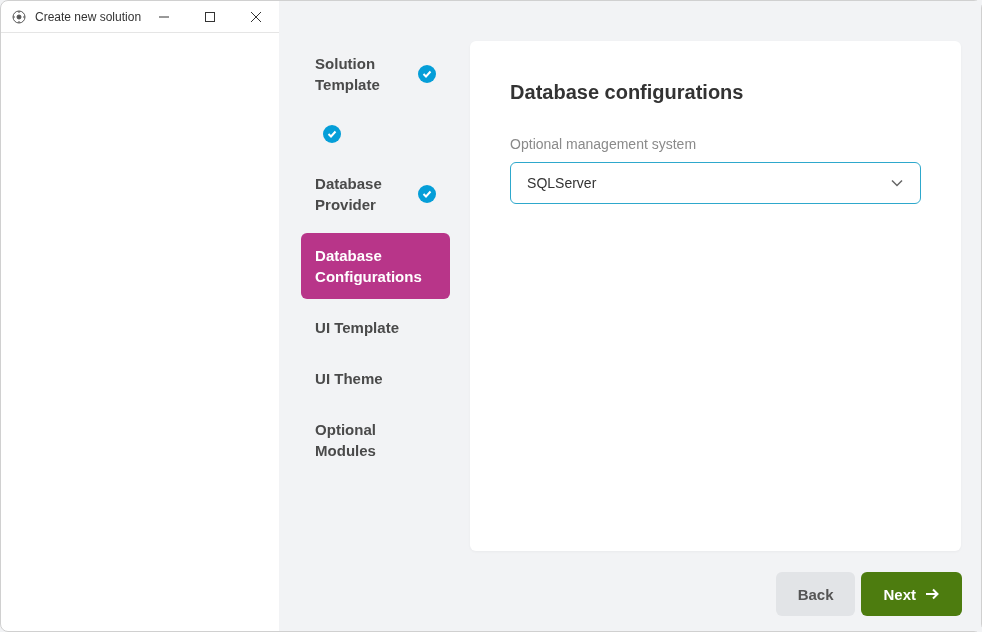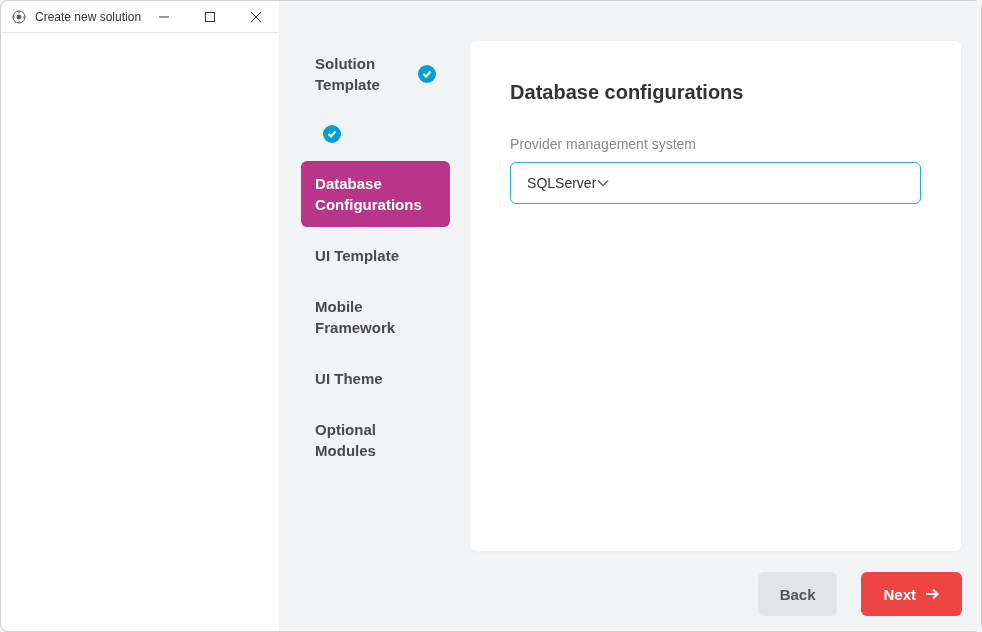--- a/index.html
+++ b/index.html
@@ -18,28 +18,28 @@
     .sidebar { width: 191px; padding: 40px 20px 20px 22px; display: flex; flex-direction: column; gap: 6px; }
     .sidebar-item { display: flex; align-items: center; justify-content: space-between; padding: 12px 14px; border-radius: 6px; cursor: pointer; font-size: 15px; color: #4a4a4a; font-weight: 600; }
     .sidebar-item.active { background: #b83589; color: #fff; }
     .sidebar-item .label { flex: 1; line-height: 1.4; }
     .check-icon { width: 18px; height: 18px; border-radius: 50%; background: #059ed8; display: flex; align-items: center; justify-content: center; flex-shrink: 0; margin-left: 8px; }
     .check-icon svg { width: 10px; height: 10px; }
     
     .main { flex: 1; background: #fff; border-radius: 6px; margin: 40px 20px 80px 0; padding: 40px 40px; box-shadow: 0 1px 3px rgba(0,0,0,0.04); }
     .page-title { font-size: 20px; font-weight: 700; color: #333; margin-bottom: 32px; }
     .field-label { font-size: 14px; color: #8a8a8a; margin-bottom: 10px; }
-    .select { width: 100%; height: 42px; border: 1px solid #2ea8cc; border-radius: 6px; display: flex; align-items: center; padding: 0 16px; cursor: pointer; background: #fff; }
+    .select { width: 100%; height: 42px; border: 1px solid #2ea8cc; border-radius: 6px; display: flex; align-items: center; justify-content: space-between; padding: 0 16px; cursor: pointer; background: #fff; }
     .select-value { font-size: 14px; color: #333; }
     .select-chevron { width: 14px; height: 14px; display: flex; align-items: center; justify-content: center; }
     
-    .footer { position: absolute; bottom: 16px; right: 20px; display: flex; gap: 24px; }
+    .footer { position: absolute; bottom: 16px; right: 20px; display: flex; gap: 6px; }
     .btn { height: 44px; padding: 0 22px; border-radius: 6px; border: none; font-size: 15px; font-weight: 600; cursor: pointer; display: flex; align-items: center; gap: 8px; }
     .btn-back { background: #e2e4e7; color: #555; }
-    .btn-next { background: #ef4444; color: #fff; }
+    .btn-next { background: #4d7c0f; color: #fff; }
     .btn-next svg { width: 16px; height: 16px; }
   </style>
 </head>
 <body>
 
 <div class="window">
   <div class="titlebar">
     <span class="titlebar-icon">
       <svg viewBox="0 0 16 16" fill="none" stroke="#555" stroke-width="1">
         <circle cx="8" cy="8" r="6"></circle>
@@ -81,40 +81,45 @@
             </svg>
           </span>
       </div>
       <div class="sidebar-item">
         <span class="check-icon">
             <svg viewBox="0 0 10 10">
               <polyline points="1.5,5 4,7.5 8.5,2.5" fill="none" stroke="#fff" stroke-width="2"></polyline>
             </svg>
           </span>
       </div>
+      <div class="sidebar-item">
+        <span class="label">Database Provider</span>
+        <span class="check-icon">
+            <svg viewBox="0 0 10 10">
+              <polyline points="1.5,5 4,7.5 8.5,2.5" fill="none" stroke="#fff" stroke-width="2"></polyline>
+            </svg>
+          </span>
+      </div>
       <div class="sidebar-item active">
         <span class="label">Database Configurations</span>
       </div>
       <div class="sidebar-item">
         <span class="label">UI Template</span>
-      </div>
-      <div class="sidebar-item">
-        <span class="label">Mobile Framework</span>
       </div>
       <div class="sidebar-item">
         <span class="label">UI Theme</span>
       </div>
       <div class="sidebar-item">
         <span class="label">Optional Modules</span>
       </div>
     </div>
 
     <div class="main">
       <h1 class="page-title">Database configurations</h1>
-      <div class="field-label">Provider management system</div>
+      <div class="field-label">Optional management system</div>
       <div class="select">
         <span class="select-value">SQLServer</span>
         <span class="select-chevron">
           <svg viewBox="0 0 14 14">
               <polyline points="2,4.5 7,9.5 12,4.5" fill="none" stroke="#666" stroke-width="1.5"></polyline>
             </svg>
         </span>
       </div>
     </div>
 

